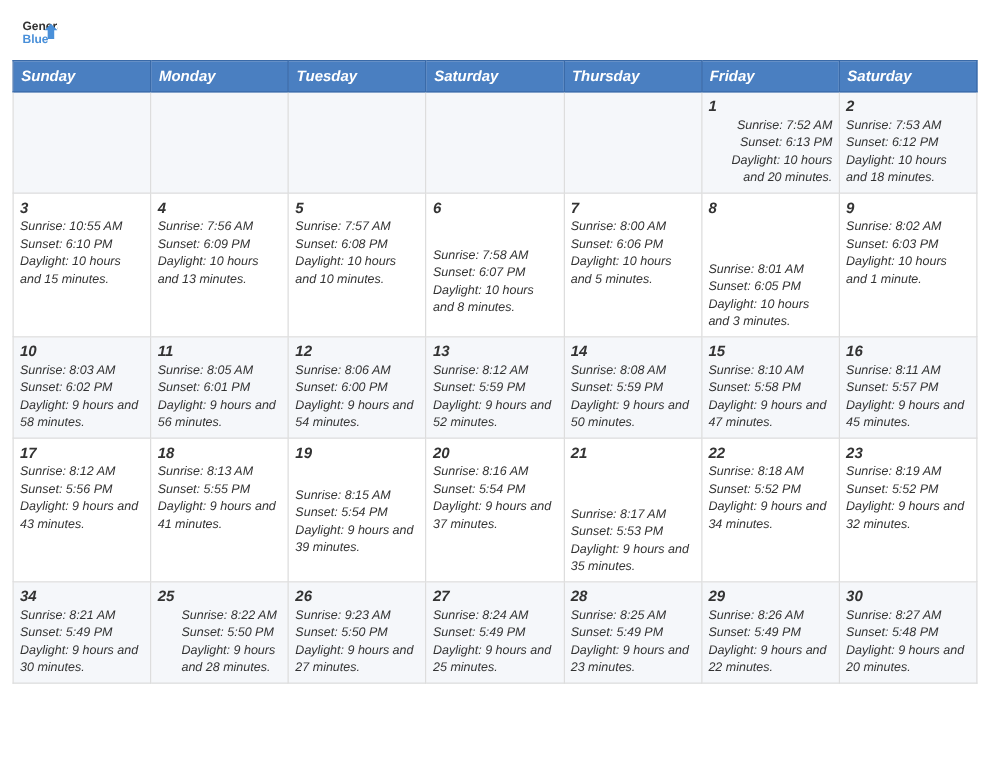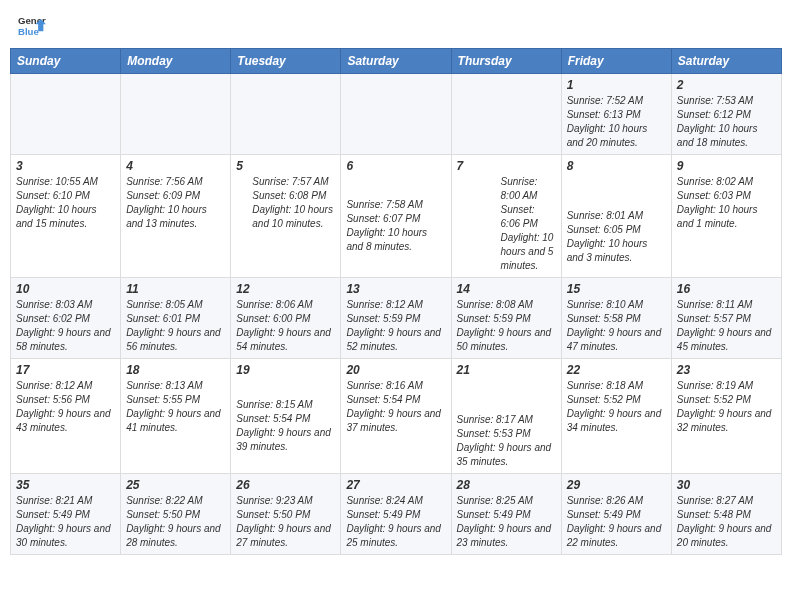--- a/index.html
+++ b/index.html
@@ -118,21 +118,21 @@
     </thead>
     <tbody id="calendar-body">
     <tr>
           <td class="empty-cell"></td>
           <td class="empty-cell"></td>
           <td class="empty-cell"></td>
           <td class="empty-cell"></td>
           <td class="empty-cell"></td>
           <td>
             <span class="day-number">1</span>
-            <div class="day-info" style="white-space: pre-line;">Sunrise: 7:52 AM
+            <div class="day-info" style="white-space: pre-line; text-align: right;">Sunrise: 7:52 AM
 Sunset: 6:13 PM
 Daylight: 10 hours and 20 minutes.</div>
           </td>
           <td>
             <span class="day-number">2</span>
             <div class="day-info" style="white-space: pre-line;">Sunrise: 7:53 AM
 Sunset: 6:12 PM
 Daylight: 10 hours and 18 minutes.</div>
           </td>
         </tr>
@@ -144,33 +144,33 @@
 Daylight: 10 hours and 15 minutes.</div>
           </td>
           <td>
             <span class="day-number">4</span>
             <div class="day-info" style="white-space: pre-line;">Sunrise: 7:56 AM
 Sunset: 6:09 PM
 Daylight: 10 hours and 13 minutes.</div>
           </td>
           <td>
             <span class="day-number">5</span>
-            <div class="day-info" style="white-space: pre-line; margin-left: 16px;">Sunrise: 7:57 AM
+            <div class="day-info" style="white-space: pre-line;">Sunrise: 7:57 AM
 Sunset: 6:08 PM
 Daylight: 10 hours and 10 minutes.</div>
           </td>
           <td>
             <span class="day-number">6</span>
             <div class="day-info" style="white-space: pre-line; margin-top: 25px;">Sunrise: 7:58 AM
 Sunset: 6:07 PM
 Daylight: 10 hours and 8 minutes.</div>
           </td>
           <td>
             <span class="day-number">7</span>
-            <div class="day-info" style="white-space: pre-line; margin-left: 44px;">Sunrise: 8:00 AM
+            <div class="day-info" style="white-space: pre-line;">Sunrise: 8:00 AM
 Sunset: 6:06 PM
 Daylight: 10 hours and 5 minutes.</div>
           </td>
           <td>
             <span class="day-number">8</span>
             <div class="day-info" style="white-space: pre-line; margin-top: 36px;">Sunrise: 8:01 AM
 Sunset: 6:05 PM
 Daylight: 10 hours and 3 minutes.</div>
           </td>
           <td>
@@ -263,28 +263,28 @@
           </td>
           <td>
             <span class="day-number">23</span>
             <div class="day-info" style="white-space: pre-line;">Sunrise: 8:19 AM
 Sunset: 5:52 PM
 Daylight: 9 hours and 32 minutes.</div>
           </td>
         </tr>
         <tr>
           <td>
-            <span class="day-number">35</span>
+            <span class="day-number">34</span>
             <div class="day-info" style="white-space: pre-line;">Sunrise: 8:21 AM
 Sunset: 5:49 PM
 Daylight: 9 hours and 30 minutes.</div>
           </td>
           <td>
             <span class="day-number">25</span>
-            <div class="day-info" style="white-space: pre-line;">Sunrise: 8:22 AM
+            <div class="day-info" style="white-space: pre-line; margin-left: 19px;">Sunrise: 8:22 AM
 Sunset: 5:50 PM
 Daylight: 9 hours and 28 minutes.</div>
           </td>
           <td>
             <span class="day-number">26</span>
             <div class="day-info" style="white-space: pre-line;">Sunrise: 9:23 AM
 Sunset: 5:50 PM
 Daylight: 9 hours and 27 minutes.</div>
           </td>
           <td>

